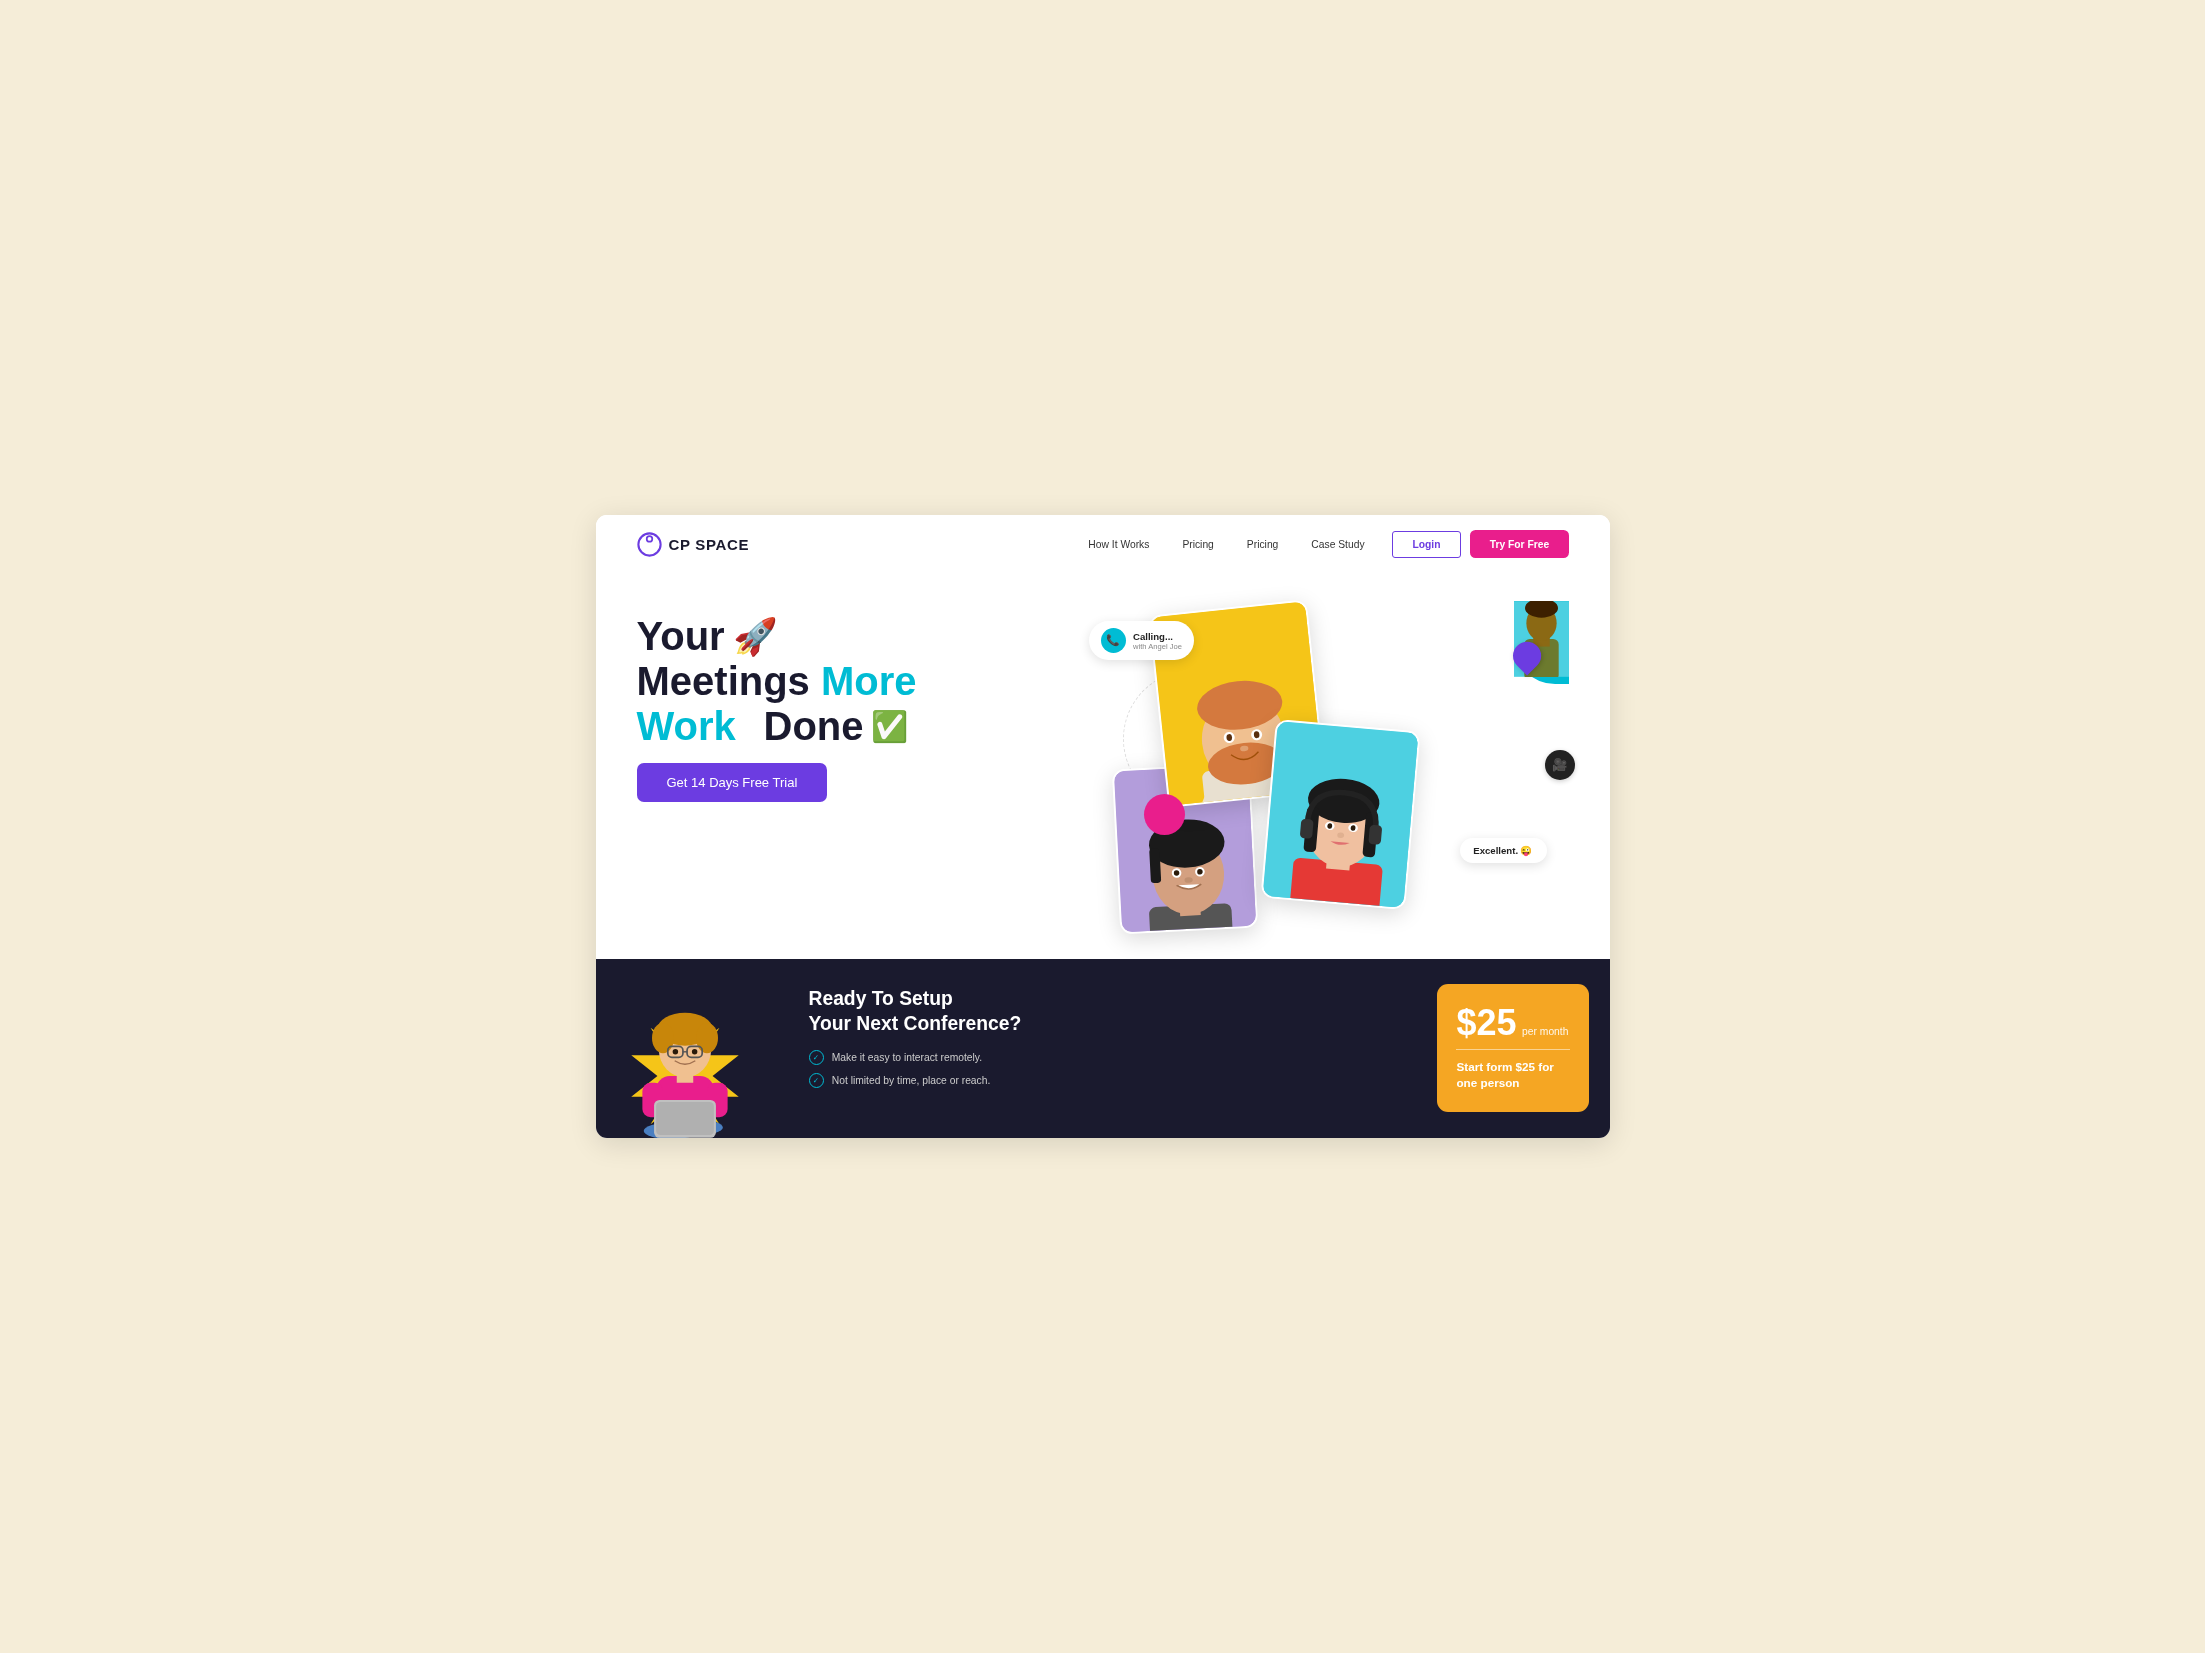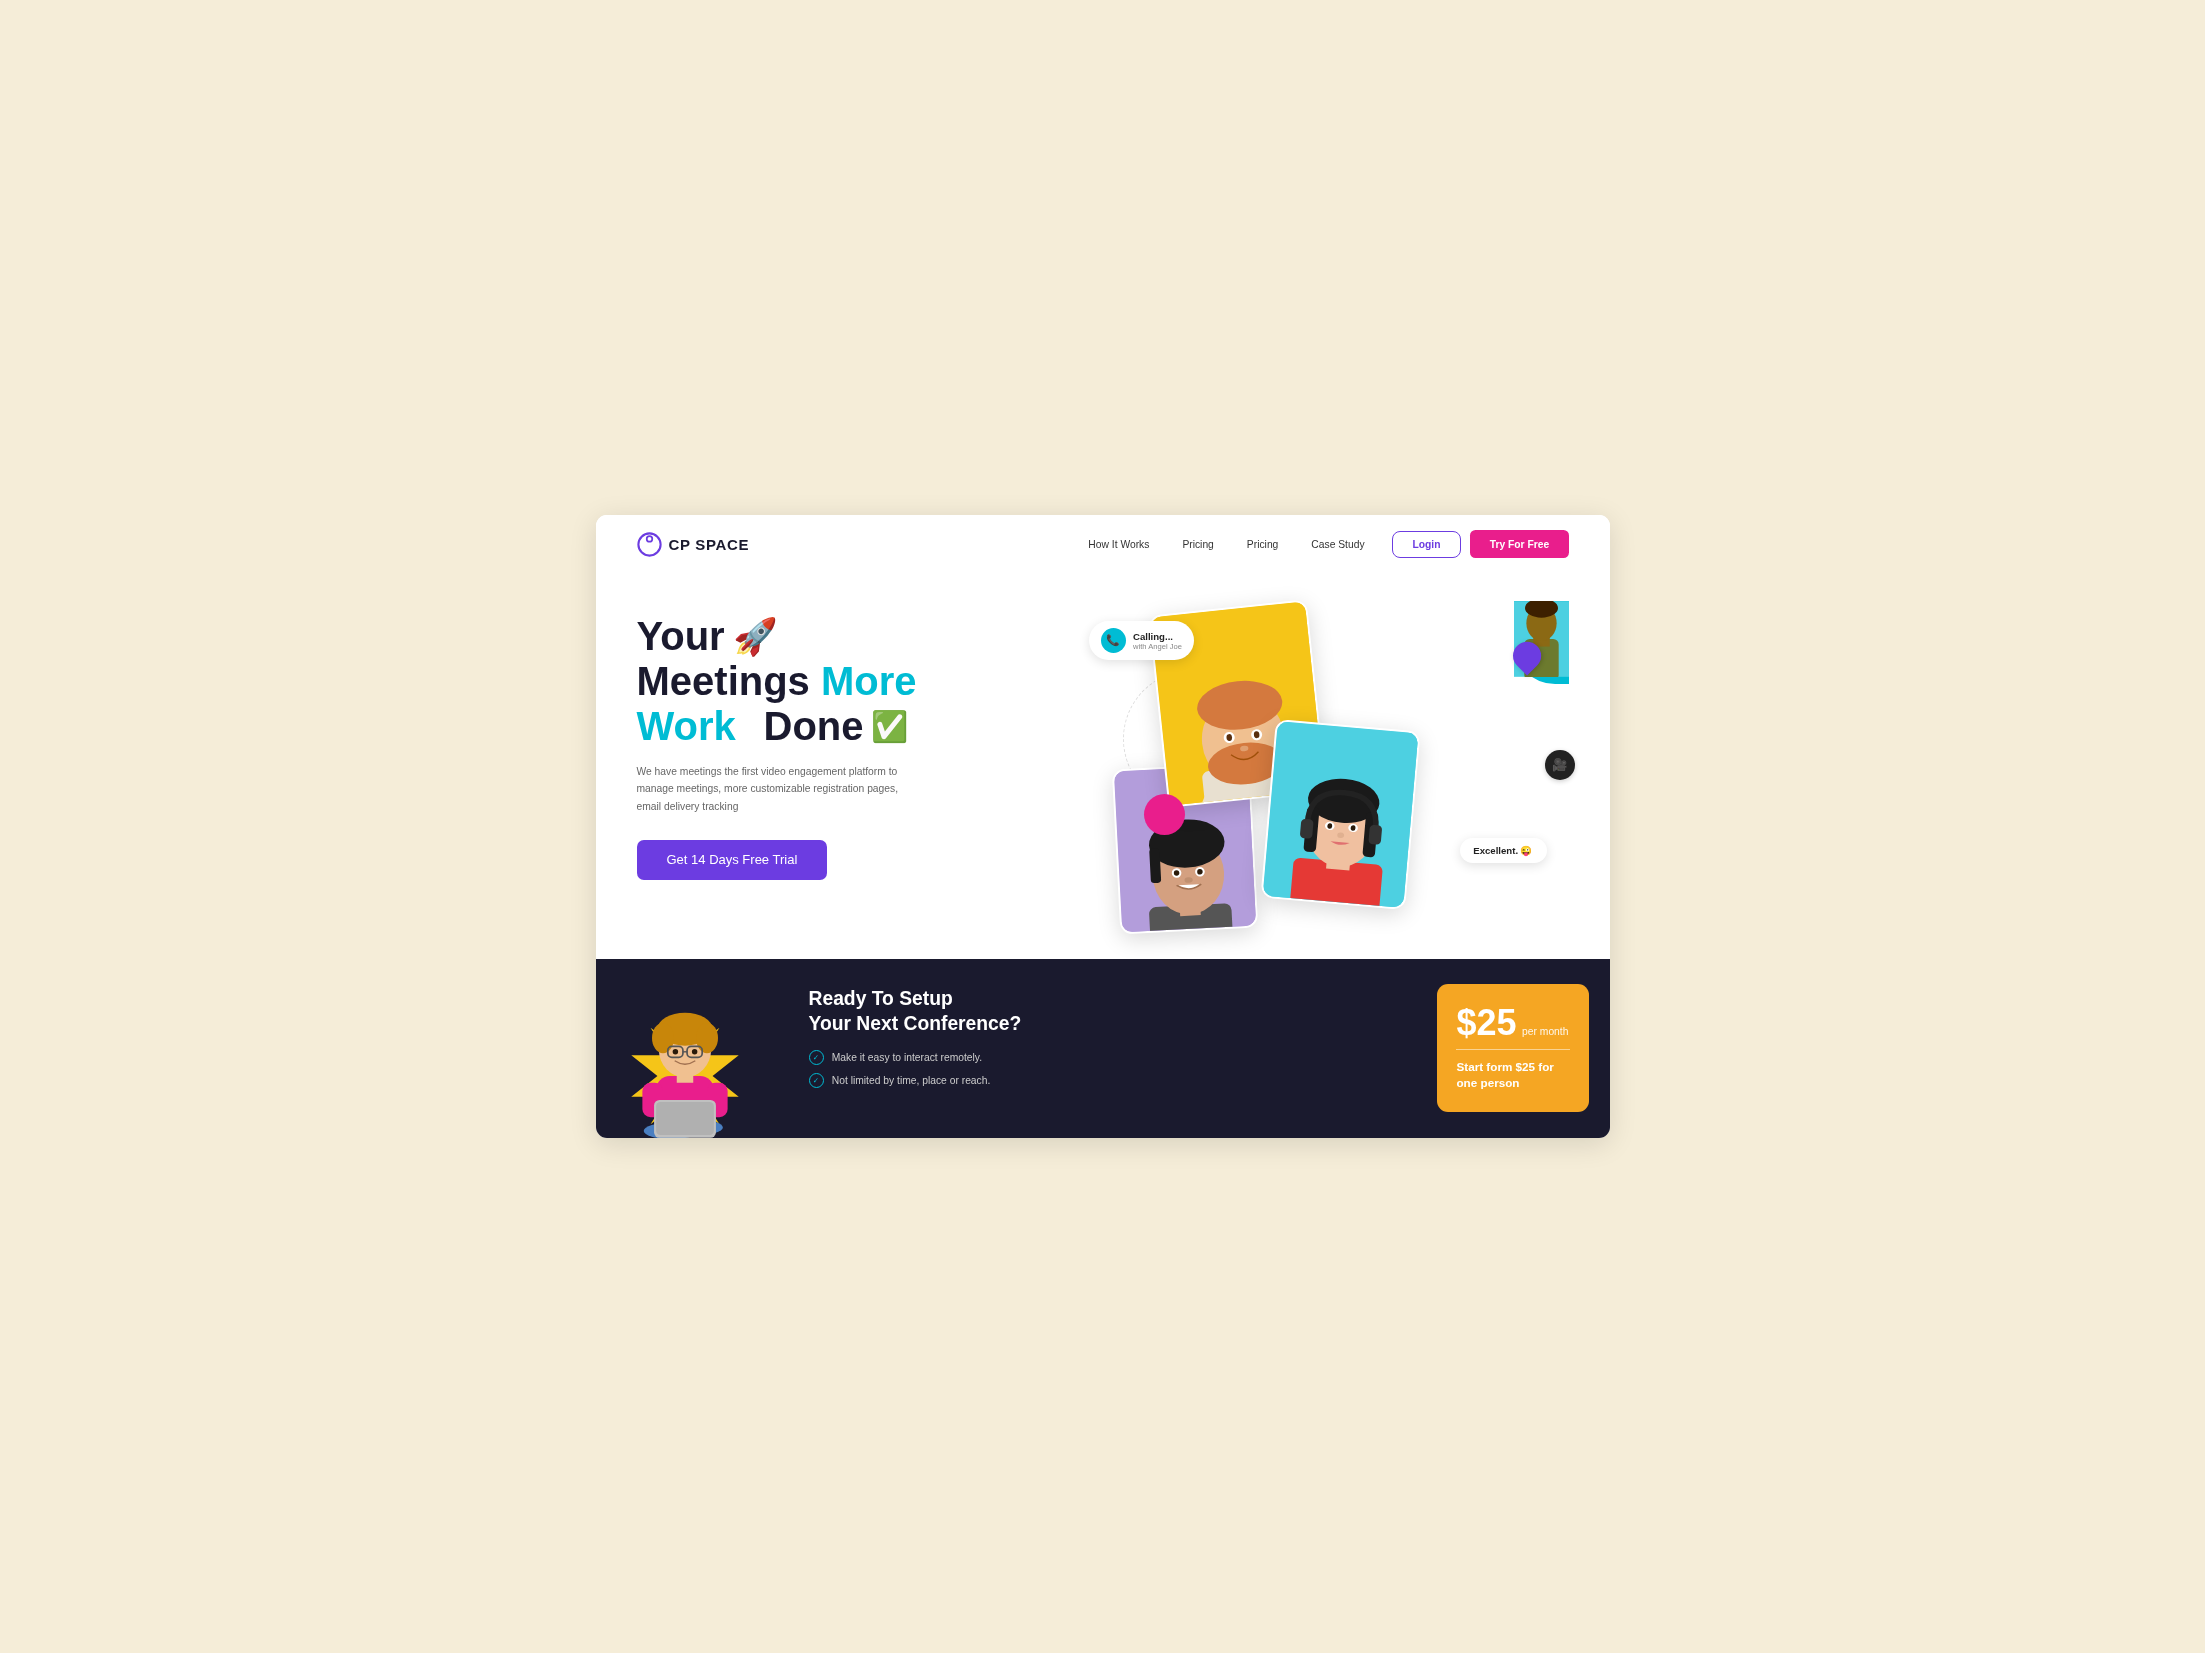--- a/index.html
+++ b/index.html
@@ -54,21 +54,21 @@
       text-decoration: none;
       color: #333;
       font-size: 10.3px;
       font-weight: 500;
     }
     .btn-login {
       border: 1.4px solid #6c3ce1;
       color: #6c3ce1;
       background: #fff;
       padding: 6.9px 19.3px;
-      border-radius: 8px;
+      border-radius: 3px;
       font-size: 10.3px;
       font-weight: 600;
       cursor: pointer;
       margin-right: 9.6px;
     }
     .btn-try {
       background: #e91e8c;
       color: #fff;
       border: none;
       padding: 8.3px 19.3px;
@@ -453,21 +453,20 @@
           <span class="rocket-emoji">🚀</span>
         </span>
         <span class="line2">
           Meetings <span class="cyan">More</span>
         </span>
         <span class="line3">
           <span class="cyan">Work</span>&nbsp;<span>Done</span>
           <span class="badge-emoji">✅</span>
         </span>
       </h1>
-      <p class="hero-desc">We have meetings the first video engagement platform to manage meetings, more customizable registration pages, email delivery tracking</p>
       <button class="btn-trial">Get 14 Days Free Trial</button>
     </div>
 
     <div class="hero-right">
 
       <div class="dashed-arc"></div>
 
       <div class="video-card card-yellow">
         
         <svg viewBox="0 0 230 280" width="159" height="193">

